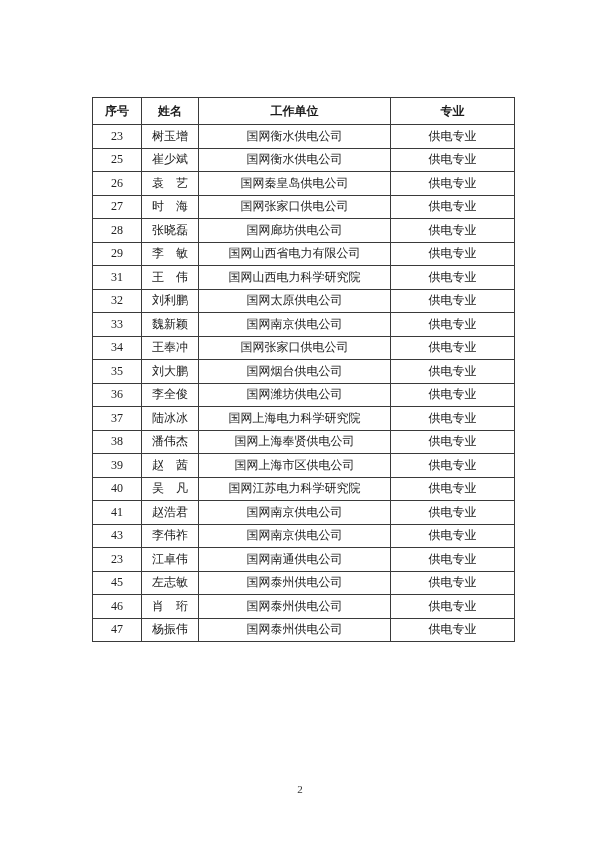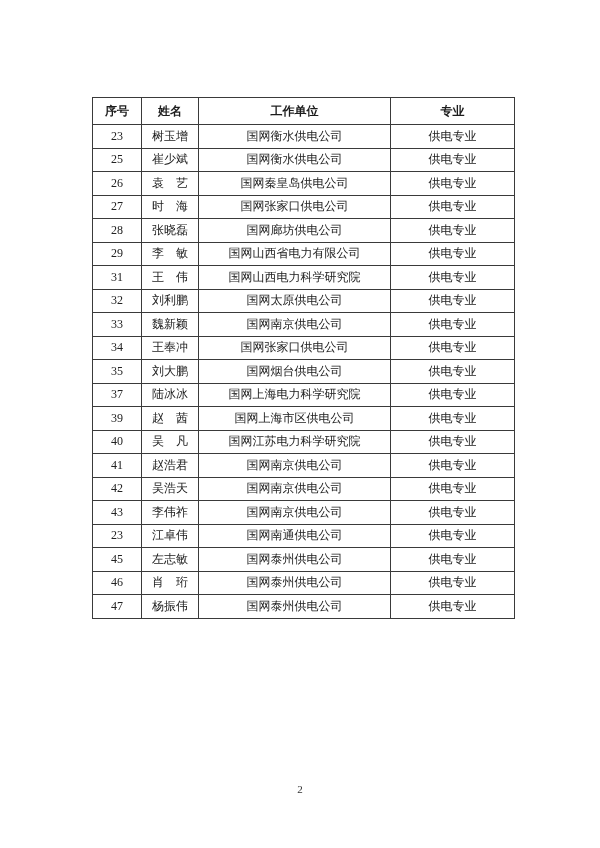--- a/index.html
+++ b/index.html
@@ -136,46 +136,52 @@
         <td>国网张家口供电公司</td>
         <td>供电专业</td>
       </tr>
       <tr>
         <td>35</td>
         <td>刘大鹏</td>
         <td>国网烟台供电公司</td>
         <td>供电专业</td>
       </tr>
       <tr>
+        <td>36</td>
+        <td>李全俊</td>
+        <td>国网潍坊供电公司</td>
+        <td>供电专业</td>
+      </tr>
+      <tr>
         <td>37</td>
         <td>陆冰冰</td>
         <td>国网上海电力科学研究院</td>
         <td>供电专业</td>
       </tr>
       <tr>
+        <td>38</td>
+        <td>潘伟杰</td>
+        <td>国网上海奉贤供电公司</td>
+        <td>供电专业</td>
+      </tr>
+      <tr>
         <td>39</td>
         <td>赵　茜</td>
         <td>国网上海市区供电公司</td>
         <td>供电专业</td>
       </tr>
       <tr>
         <td>40</td>
         <td>吴　凡</td>
         <td>国网江苏电力科学研究院</td>
         <td>供电专业</td>
       </tr>
       <tr>
         <td>41</td>
         <td>赵浩君</td>
-        <td>国网南京供电公司</td>
-        <td>供电专业</td>
-      </tr>
-      <tr>
-        <td>42</td>
-        <td>吴浩天</td>
         <td>国网南京供电公司</td>
         <td>供电专业</td>
       </tr>
       <tr>
         <td>43</td>
         <td>李伟祚</td>
         <td>国网南京供电公司</td>
         <td>供电专业</td>
       </tr>
       <tr>

